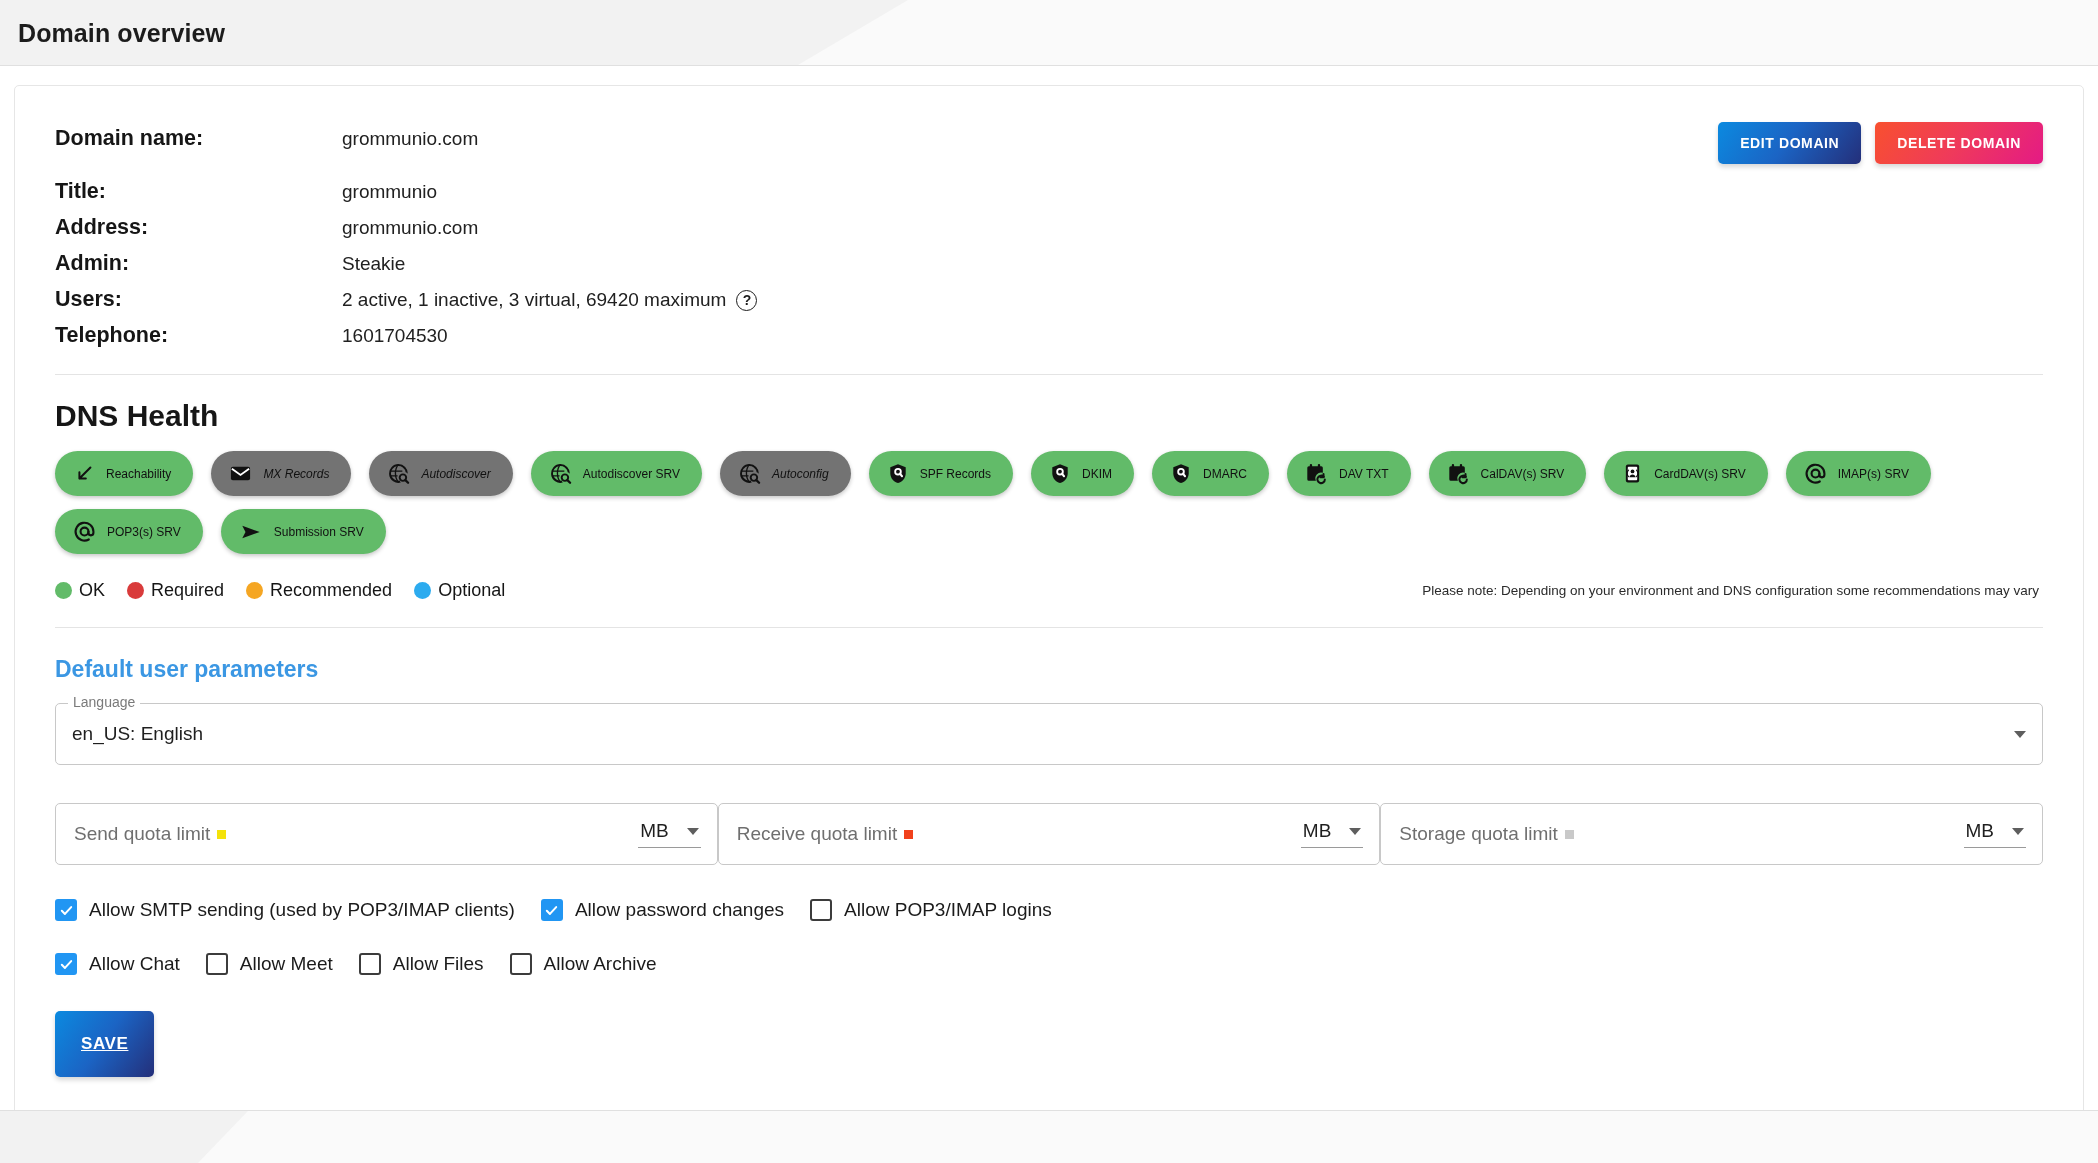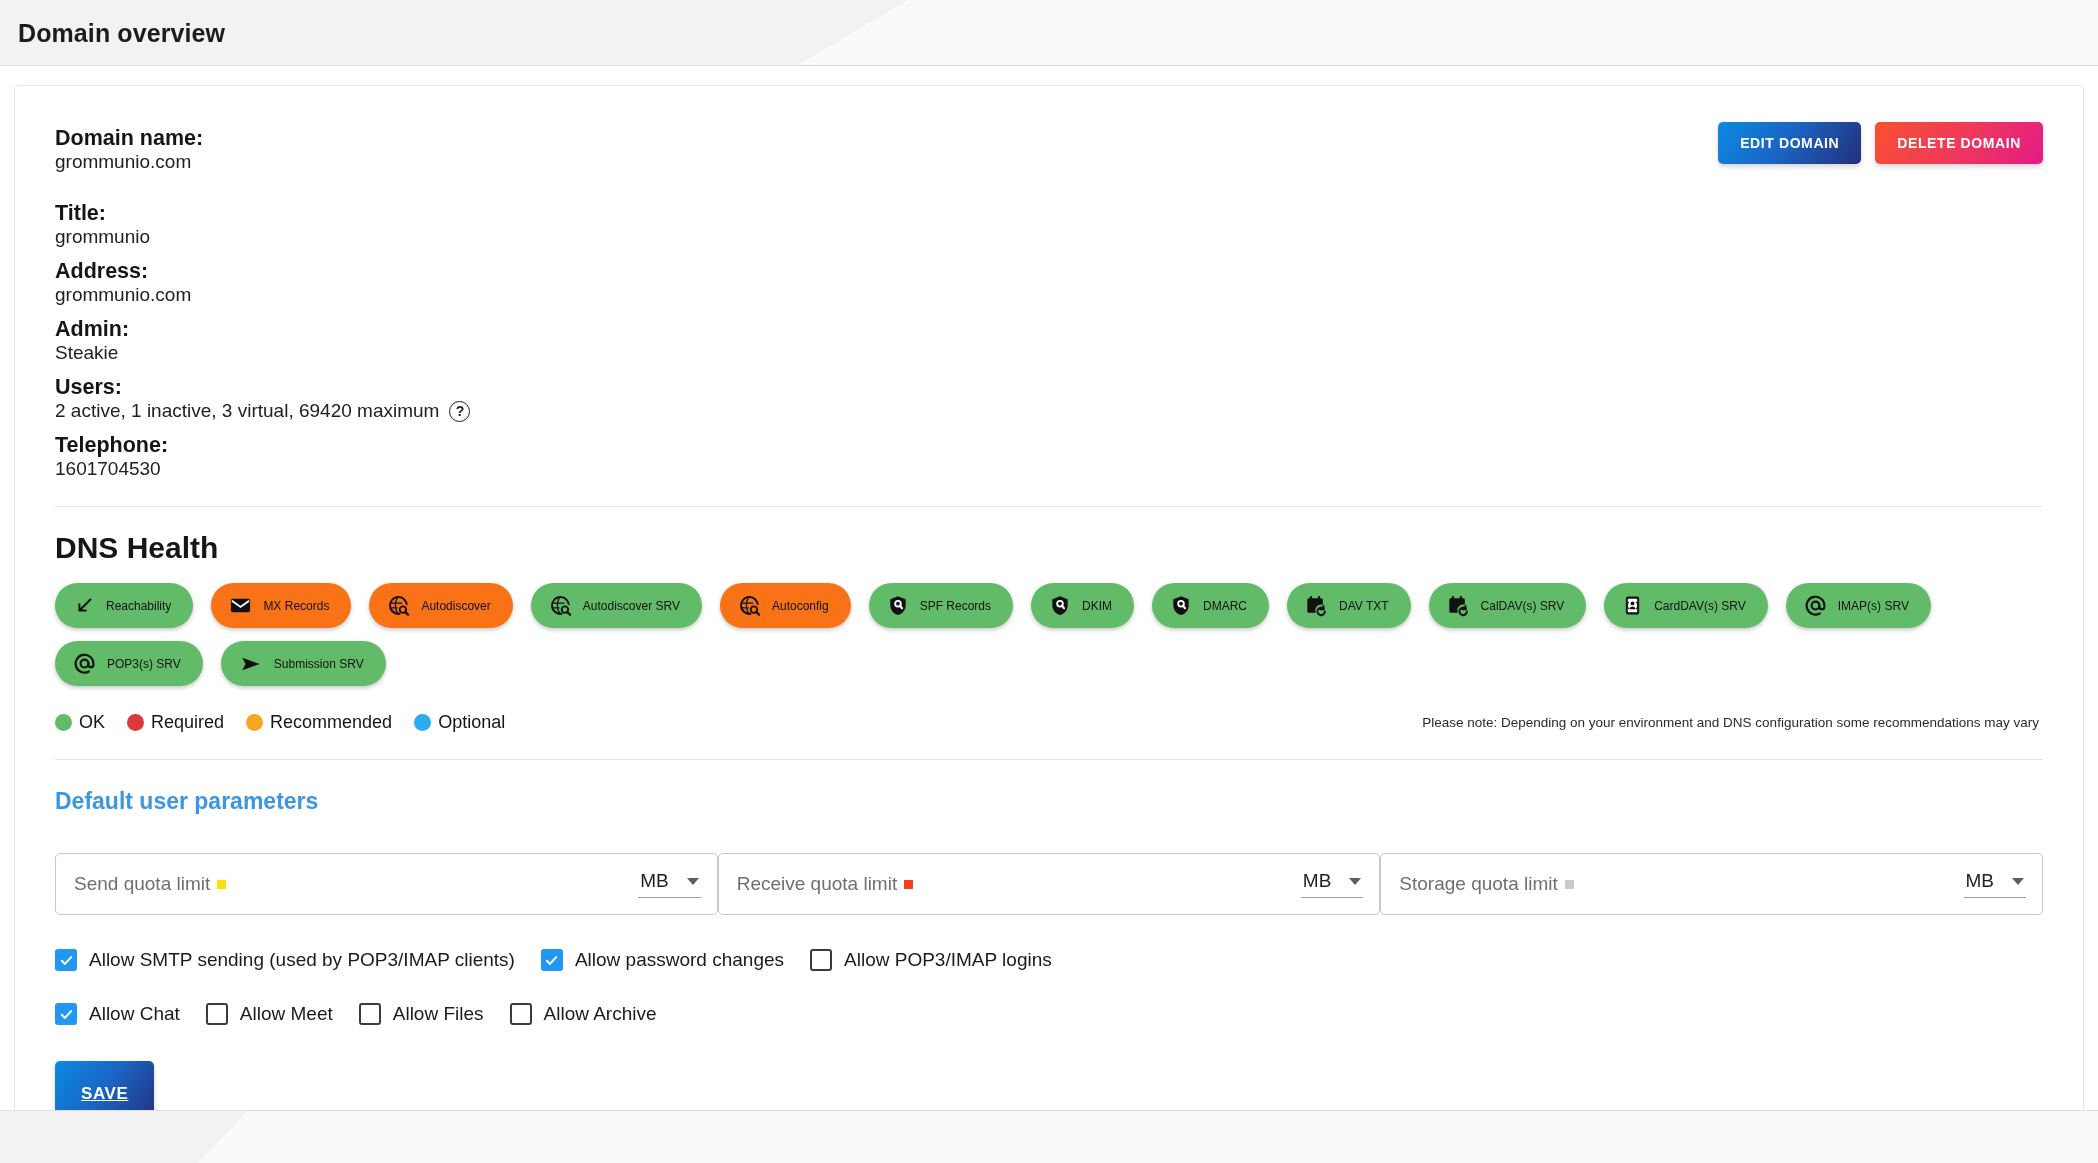--- a/index.html
+++ b/index.html
@@ -43,21 +43,21 @@
   
   .card {
     position: absolute; left: 14px; top: 85px;
     width: 2070px; height: 1040px;
     background: #fff; border: 1px solid #e6e6e6; border-radius: 5px;
     padding: 40px 40px 0 40px;
   }
 
   
   .info { position: relative; }
-  .inforow { display: flex; align-items: baseline; margin-bottom: 11px; flex-direction: column; }
+  .inforow { display: flex; align-items: baseline; margin-bottom: 11px; }
   .inforow:first-child { margin-bottom: 28px; }
   .infolabel { width: 287px; font-size: 21.5px; font-weight: bold; color: #161616; }
   .infoval { font-size: 19px; color: #212121; display: flex; align-items: center; gap: 10px; }
   .qmark {
     display: inline-flex; align-items: center; justify-content: center;
     width: 21px; height: 21px; border: 1.8px solid #1c1c1c; border-radius: 50%;
     font-size: 14px; font-weight: bold; line-height: 1; color: #1c1c1c;
     cursor: pointer; flex: 0 0 auto;
   }
 
@@ -81,21 +81,21 @@
   .sect-title { font-size: 30px; font-weight: bold; color: #161616; margin: 24px 0 18px 0; }
   .chips { display: flex; flex-wrap: wrap; gap: 13px 18px; }
   .chip {
     display: inline-flex; align-items: center; gap: 11px;
     height: 45px; padding: 0 22px 0 18px; border-radius: 23px;
     font-size: 12px; color: #111; cursor: pointer;
     box-shadow: 0 2px 4px rgba(0,0,0,.22);
     white-space: nowrap;
   }
   .chip.ok       { background: #62bb69; }
-  .chip.optional { background: #f97316; }
+  .chip.optional { background: #737373; font-style: italic; }
   .chip svg { display: block; flex: 0 0 auto; }
 
   
   .legendrow {
     display: flex; align-items: center; justify-content: space-between;
     margin-top: 26px;
   }
   .legend { display: flex; align-items: center; gap: 22px; }
   .legitem { display: flex; align-items: center; gap: 7px; font-size: 18px; color: #151515; }
   .dot { width: 17px; height: 17px; border-radius: 50%; }
@@ -378,20 +378,27 @@
             <span>Optional</span>
           </div>
         </div>
       <div class="note">Please note: Depending on your environment and DNS configuration some recommendations may vary</div>
     </div>
 
     <div class="divider"></div>
 
     <div class="subtitle-blue">Default user parameters</div>
 
+    <div class="field-outline">
+      <span class="field-notch">Language</span>
+      <div class="select-row">
+        <span class="select-val">en_US: English</span>
+        <span class="caret"></span>
+      </div>
+    </div>
 
     <div class="quota-row" id="quota-row">
         <div class="quota-field">
           <div class="quota-ph">
             <span>Send quota limit</span>
             <span class="sqmark" style="background: rgb(244, 226, 10);"></span>
           </div>
           <div class="unit">
             <span class="unit-txt">MB</span>
             <span class="caret"></span>

